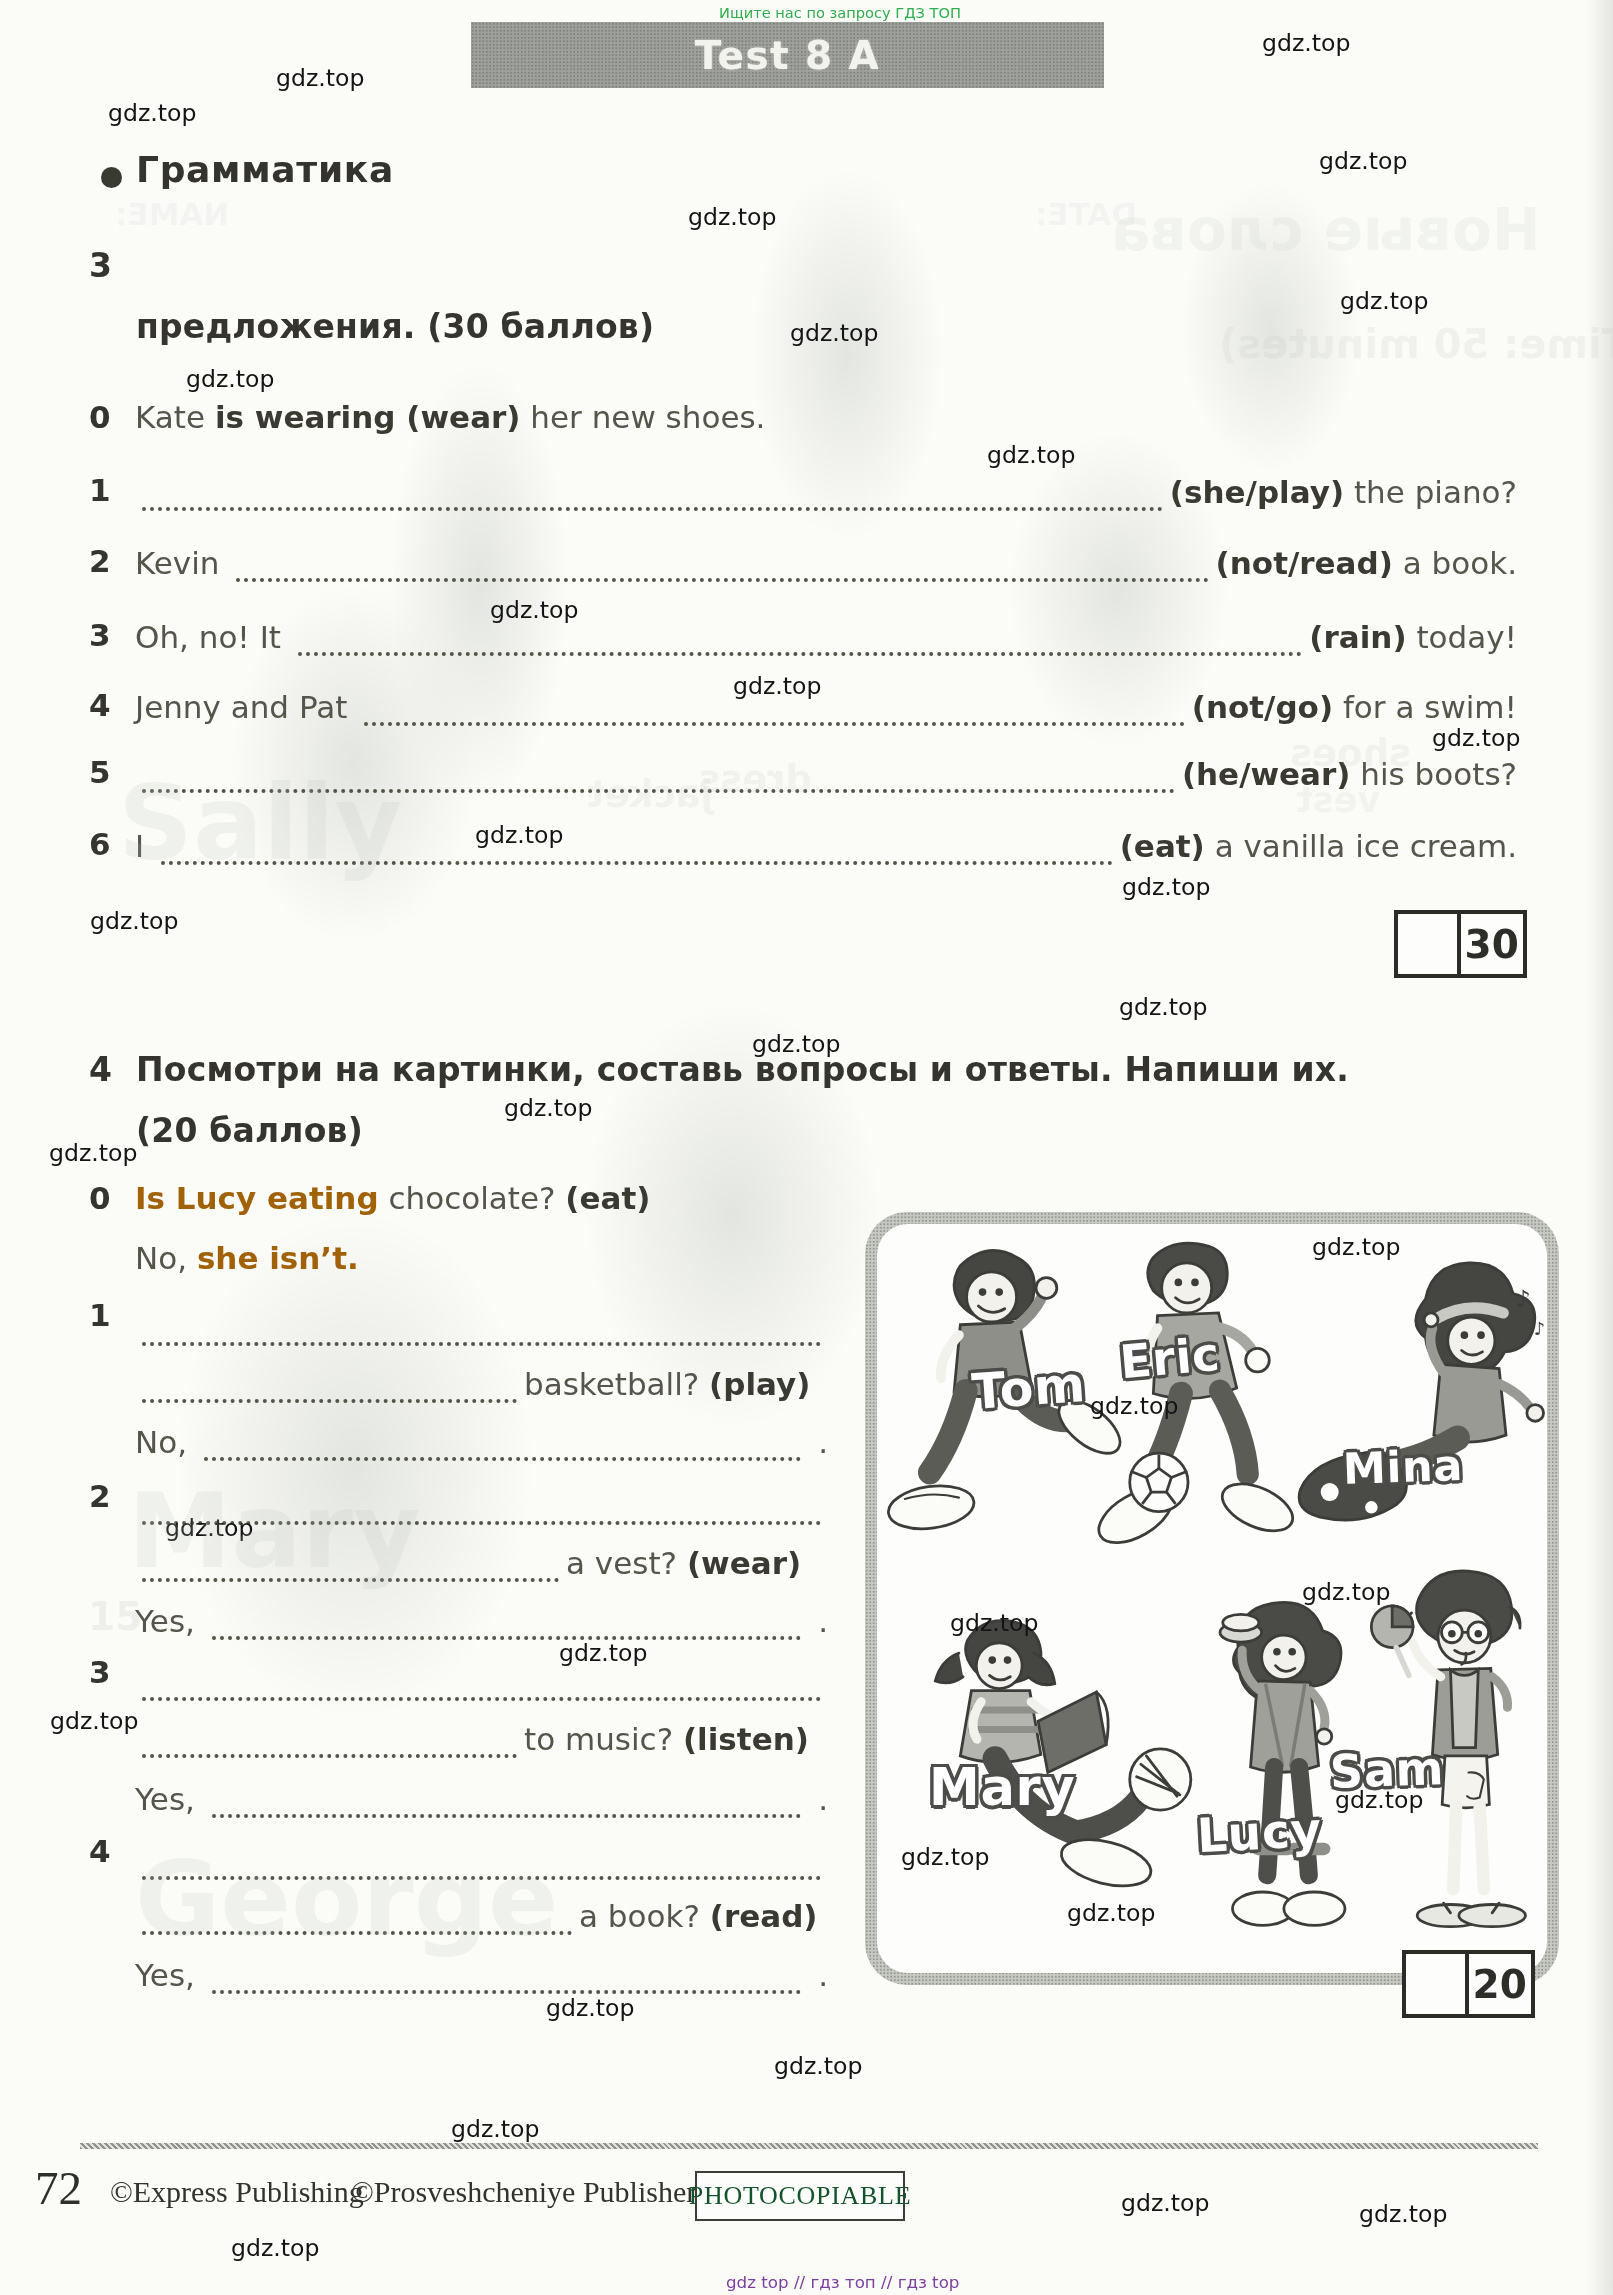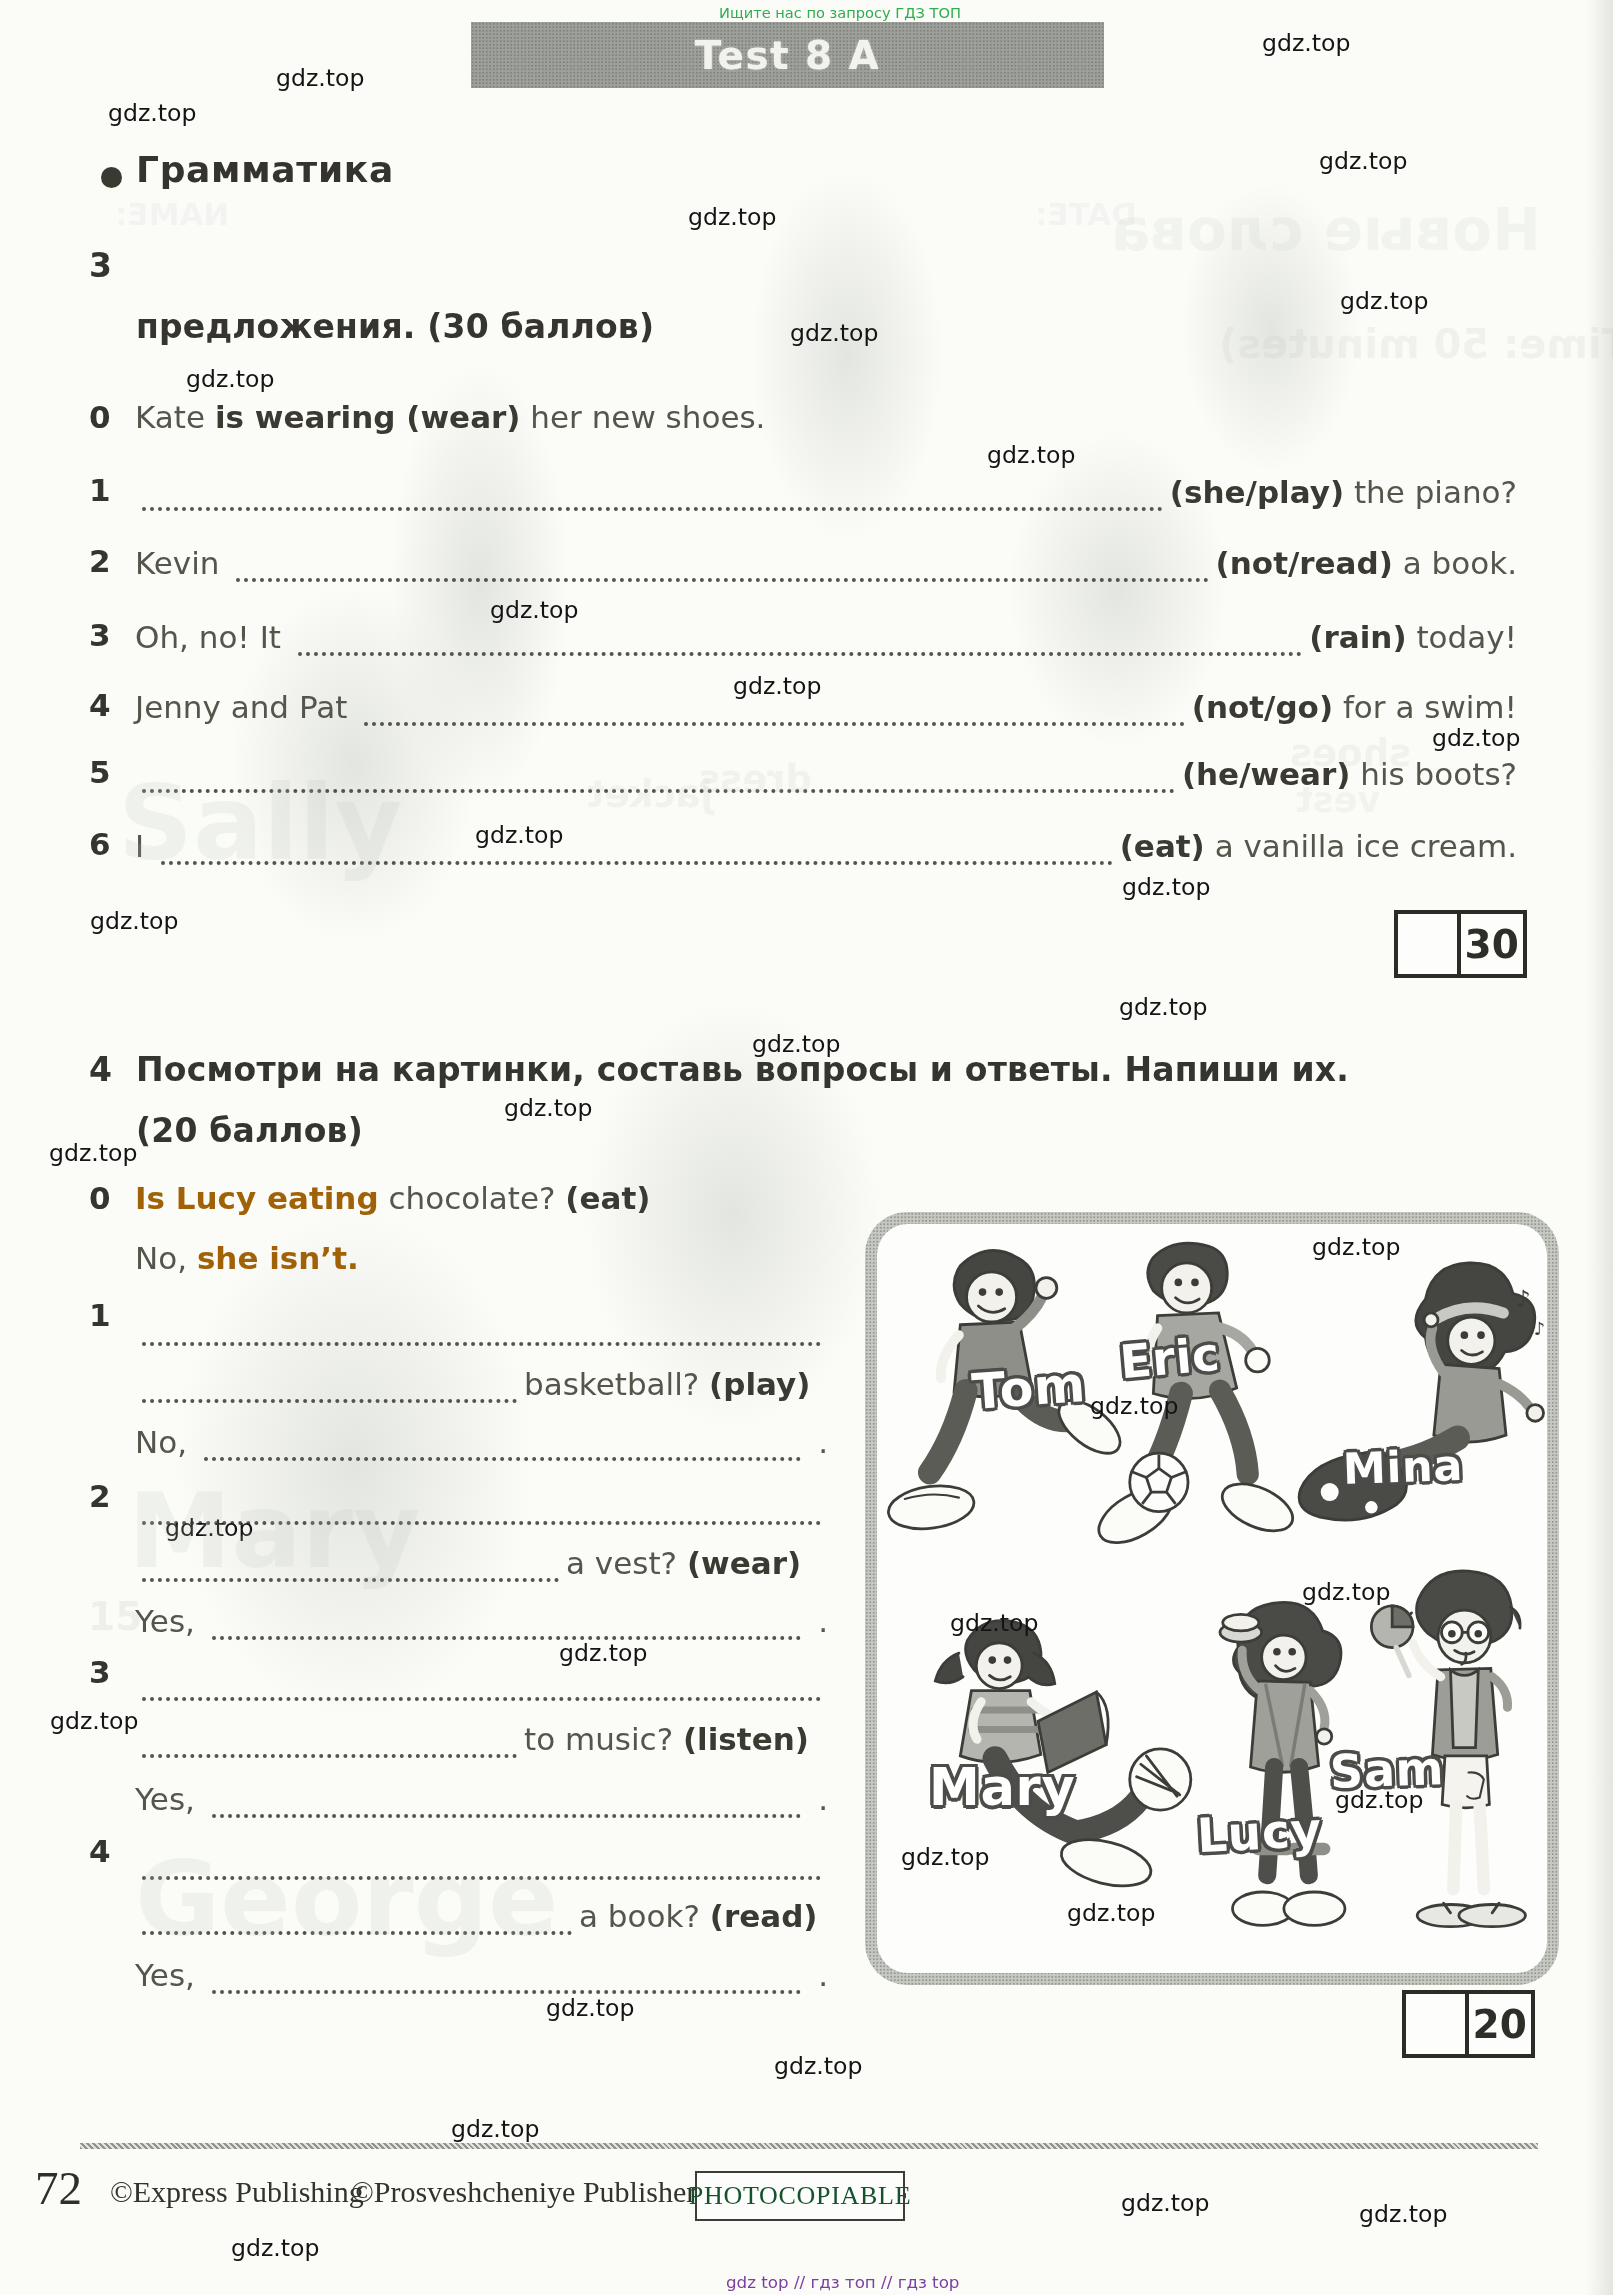--- a/index.html
+++ b/index.html
@@ -342,21 +342,21 @@
     </div>
   </div>
 
   <span class="kidname" style="left:972px;top:1364px;font-size:49px;transform:rotate(-4deg);">Tom</span>
   <span class="kidname" style="left:1120px;top:1335px;font-size:46px;transform:rotate(-5deg);">Eric</span>
   <span class="kidname" style="left:1343px;top:1446px;font-size:43px;transform:rotate(-2deg);">Mina</span>
   <span class="kidname" style="left:929px;top:1762px;font-size:51px;">Mary</span>
   <span class="kidname" style="left:1197px;top:1809px;font-size:47px;transform:rotate(-3deg);">Lucy</span>
   <span class="kidname" style="left:1330px;top:1747px;font-size:46px;transform:rotate(-2deg);">Sam</span>
 
-  <div class="score" style="left:1394px;top:1990px;padding-left:8px;">
+  <div class="score" style="left:1394px;top:1950px;padding-left:8px;">
     <div class="score-cell"></div>
     <div class="score-cell value">
         <span>20</span>
       </div>
   </div>
 
   <div class="rule"></div>
   <div class="pageno">72</div>
   <div class="credit" style="left:110px;top:2175px;">©Express Publishing</div>
   <div class="credit" style="left:351px;top:2175px;">©Prosveshcheniye Publishers</div>

